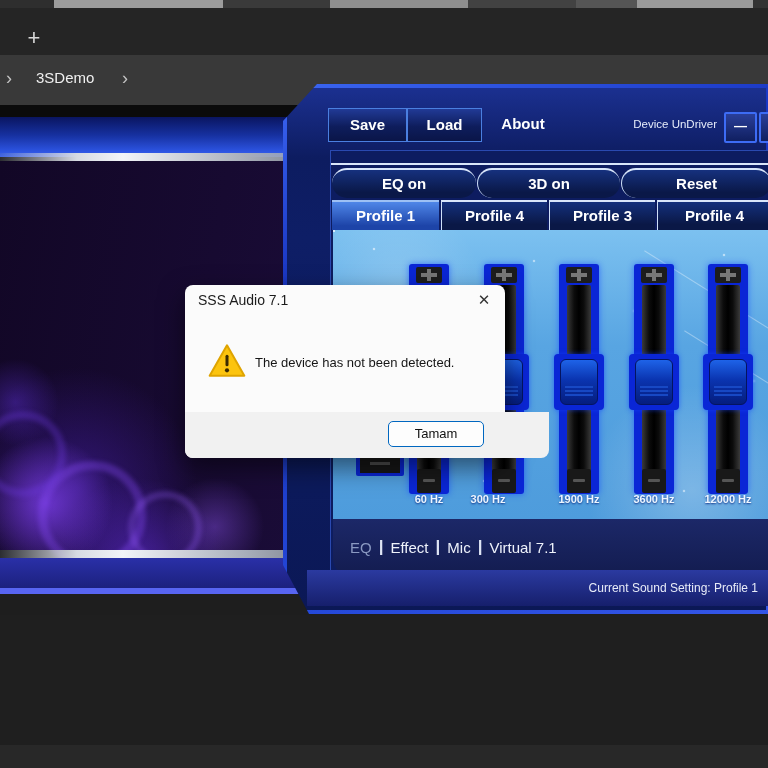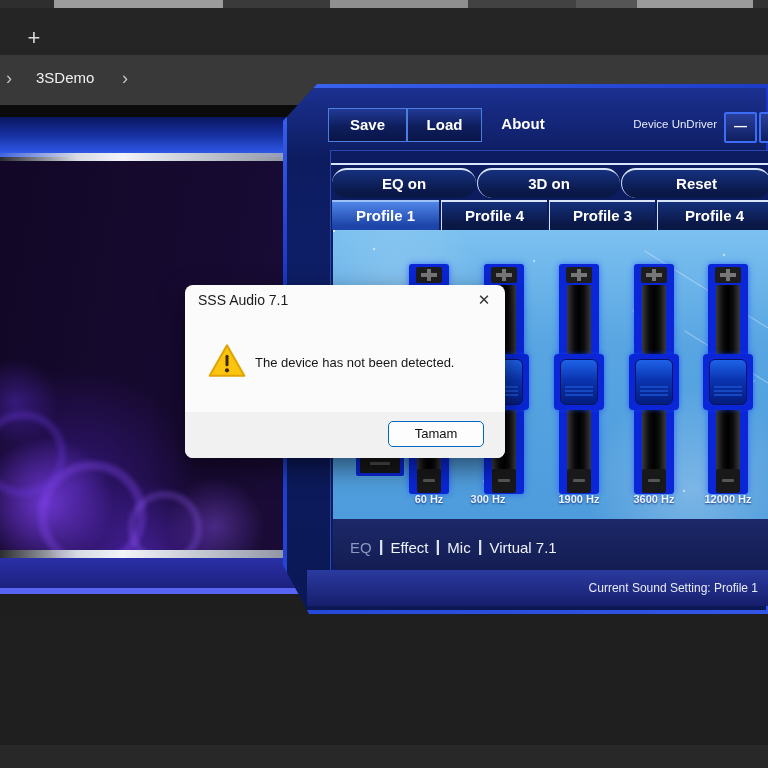--- a/index.html
+++ b/index.html
@@ -145,21 +145,21 @@
     background:linear-gradient(180deg,#2b3aa0,#161f6c);
     color:#e8ecf8;font-size:12px;text-align:right;line-height:36px;padding-right:12px;box-sizing:border-box;}
 
   
   .dialog{left:185px;top:285px;width:320px;height:173px;background:#fbfbfb;border-radius:8px;
     box-shadow:0 10px 26px rgba(0,0,0,.5);}
   .dlg-title{left:13px;top:7px;font-size:14px;color:#1b1b1b;}
   .dlg-close{right:11px;top:5px;width:20px;height:20px;font-size:15px;color:#333;text-align:center;line-height:20px;}
   .dlg-icon{left:22px;top:56px;width:40px;height:40px;}
   .dlg-msg{left:70px;top:70px;width:230px;font-size:13px;color:#161616;}
-  .dlg-footer{left:0;top:127px;width:320px;height:46px;background:#f1f1f1;border-radius:0 0 8px 8px;}
+  .dlg-footer{left:0;top:127px;width:320px;height:46px;background:#f1f1f1;border-radius:0 0 8px 8px;padding-left:44px;}
   .dlg-ok{left:203px;top:9px;width:96px;height:26px;background:#fdfdfd;border:1px solid #0067c0;
     border-radius:5px;font-size:13px;color:#111;text-align:center;line-height:24px;box-sizing:border-box;}
 </style>
 </head>
 <body>
 
 <div class="abs top-strip"></div>
 
 <div class="abs tab-bar">
   <div class="abs new-tab">+</div>

